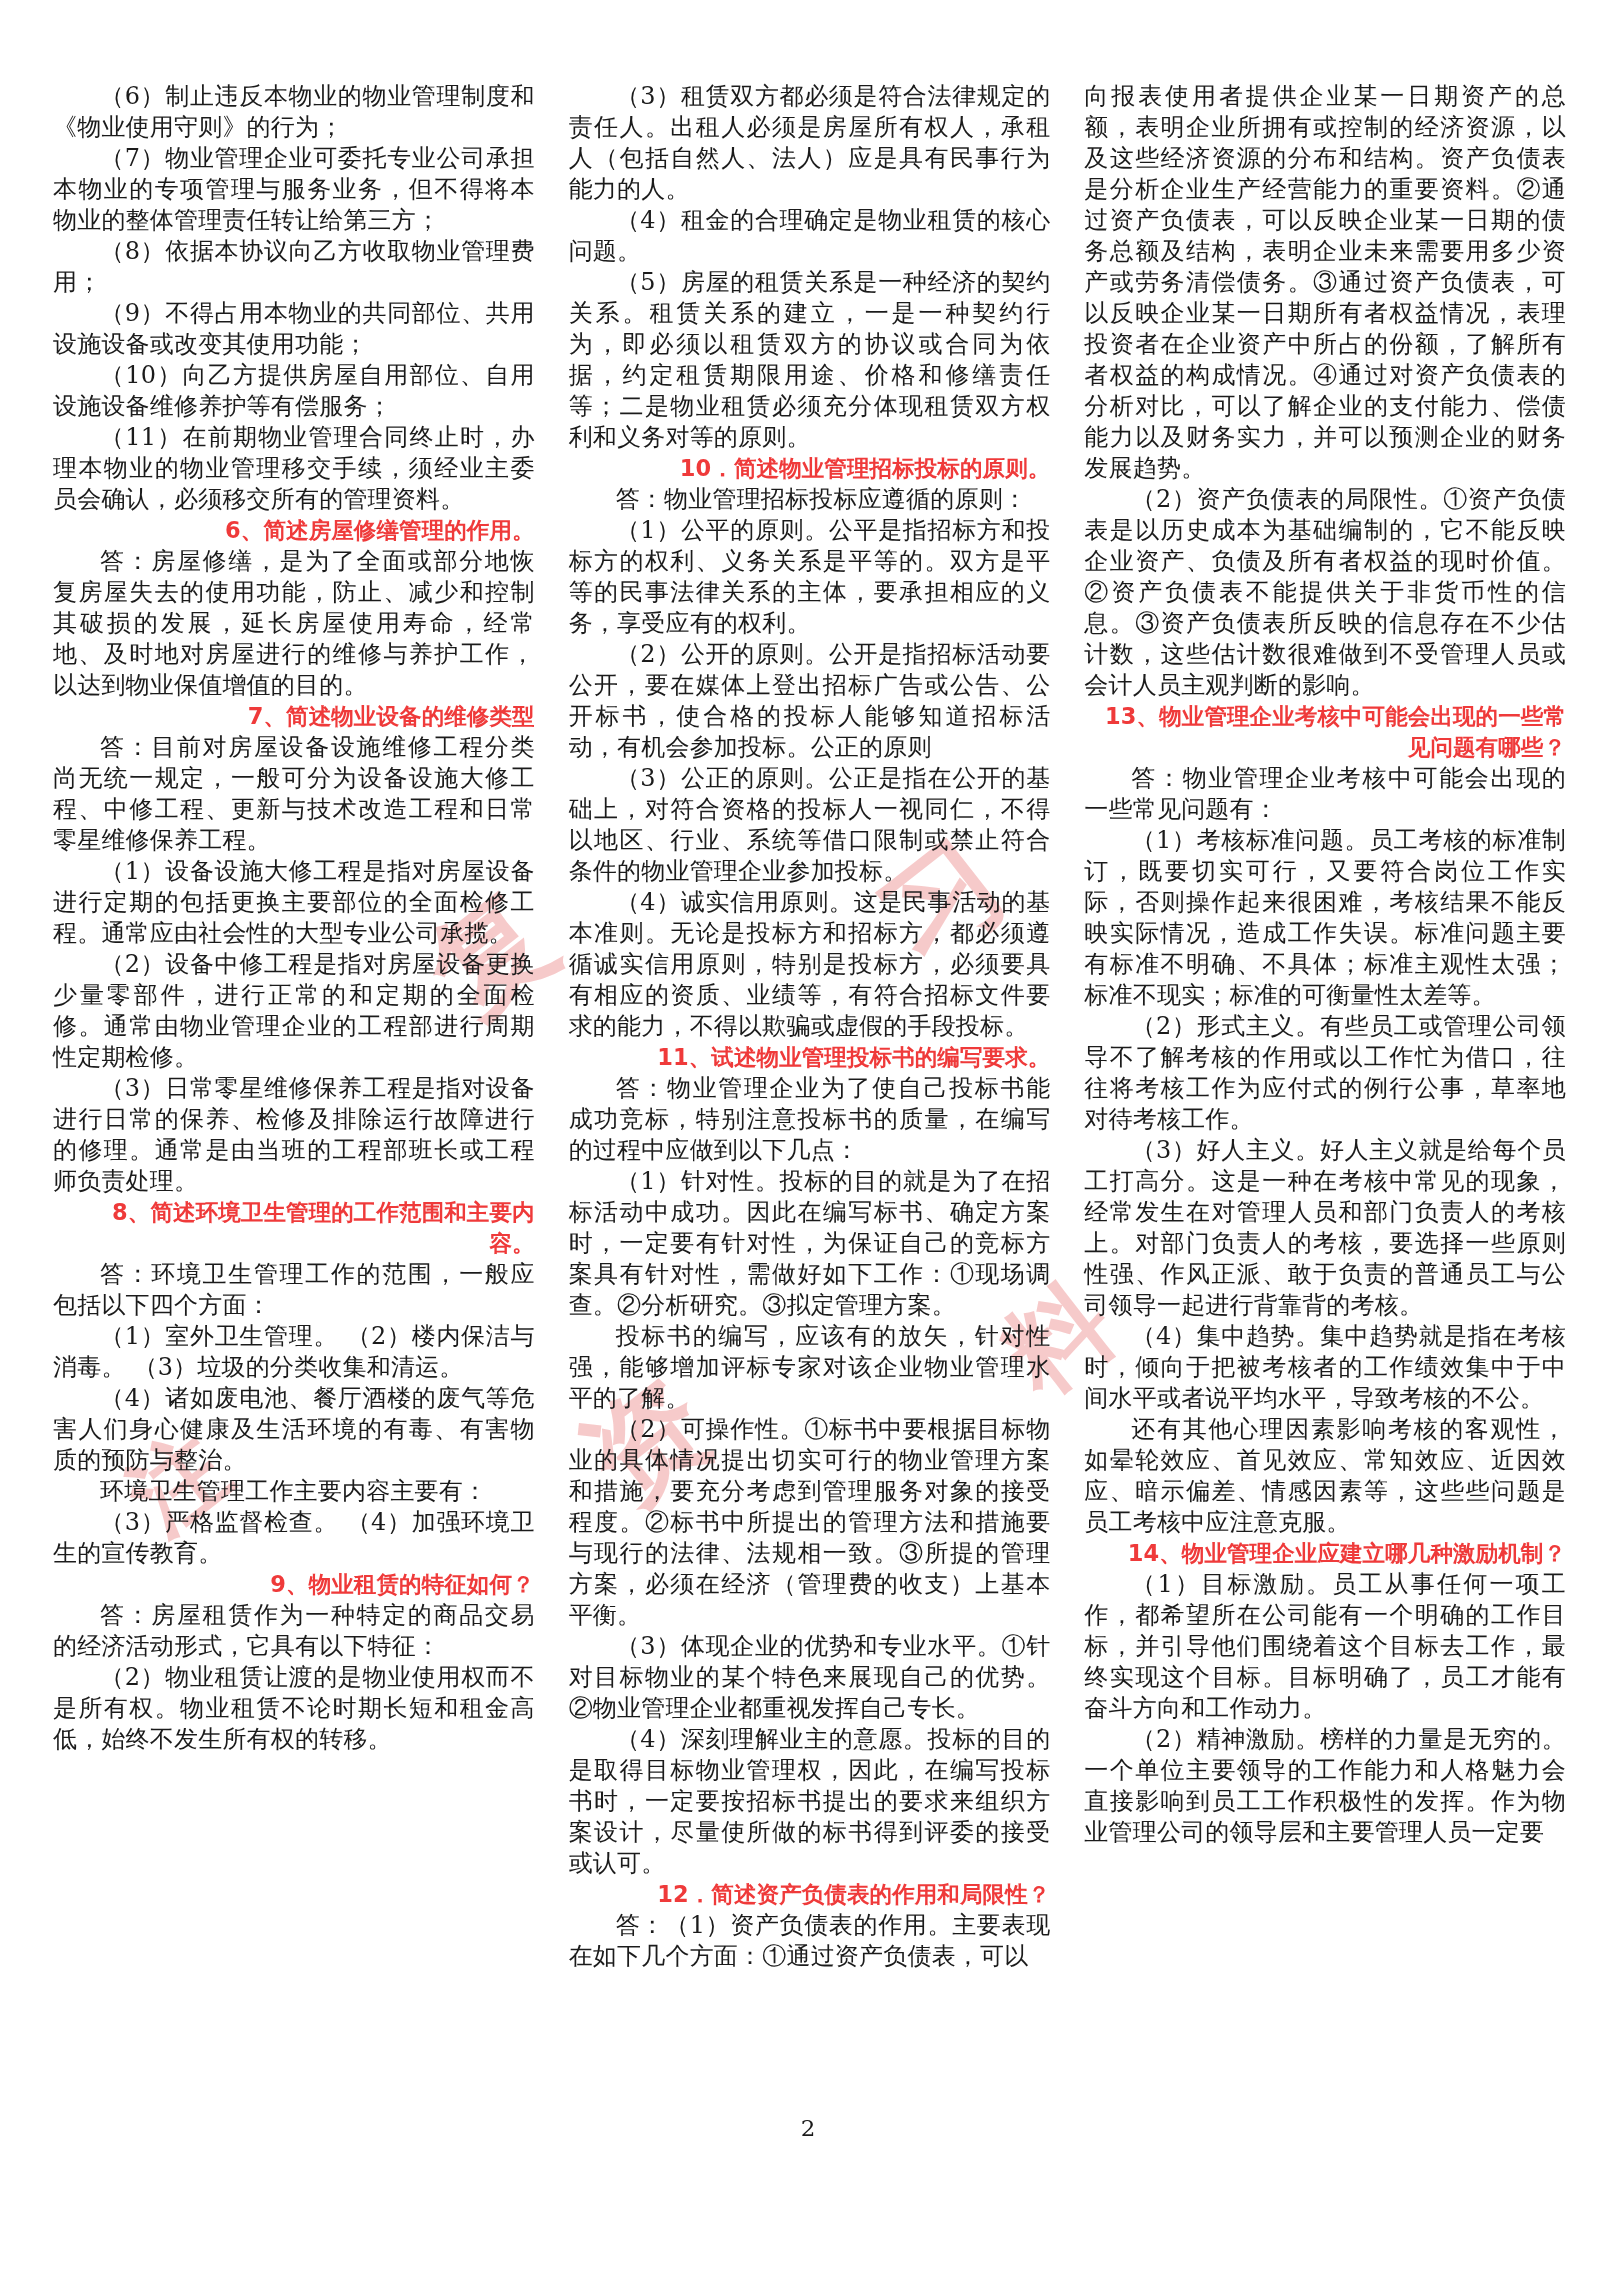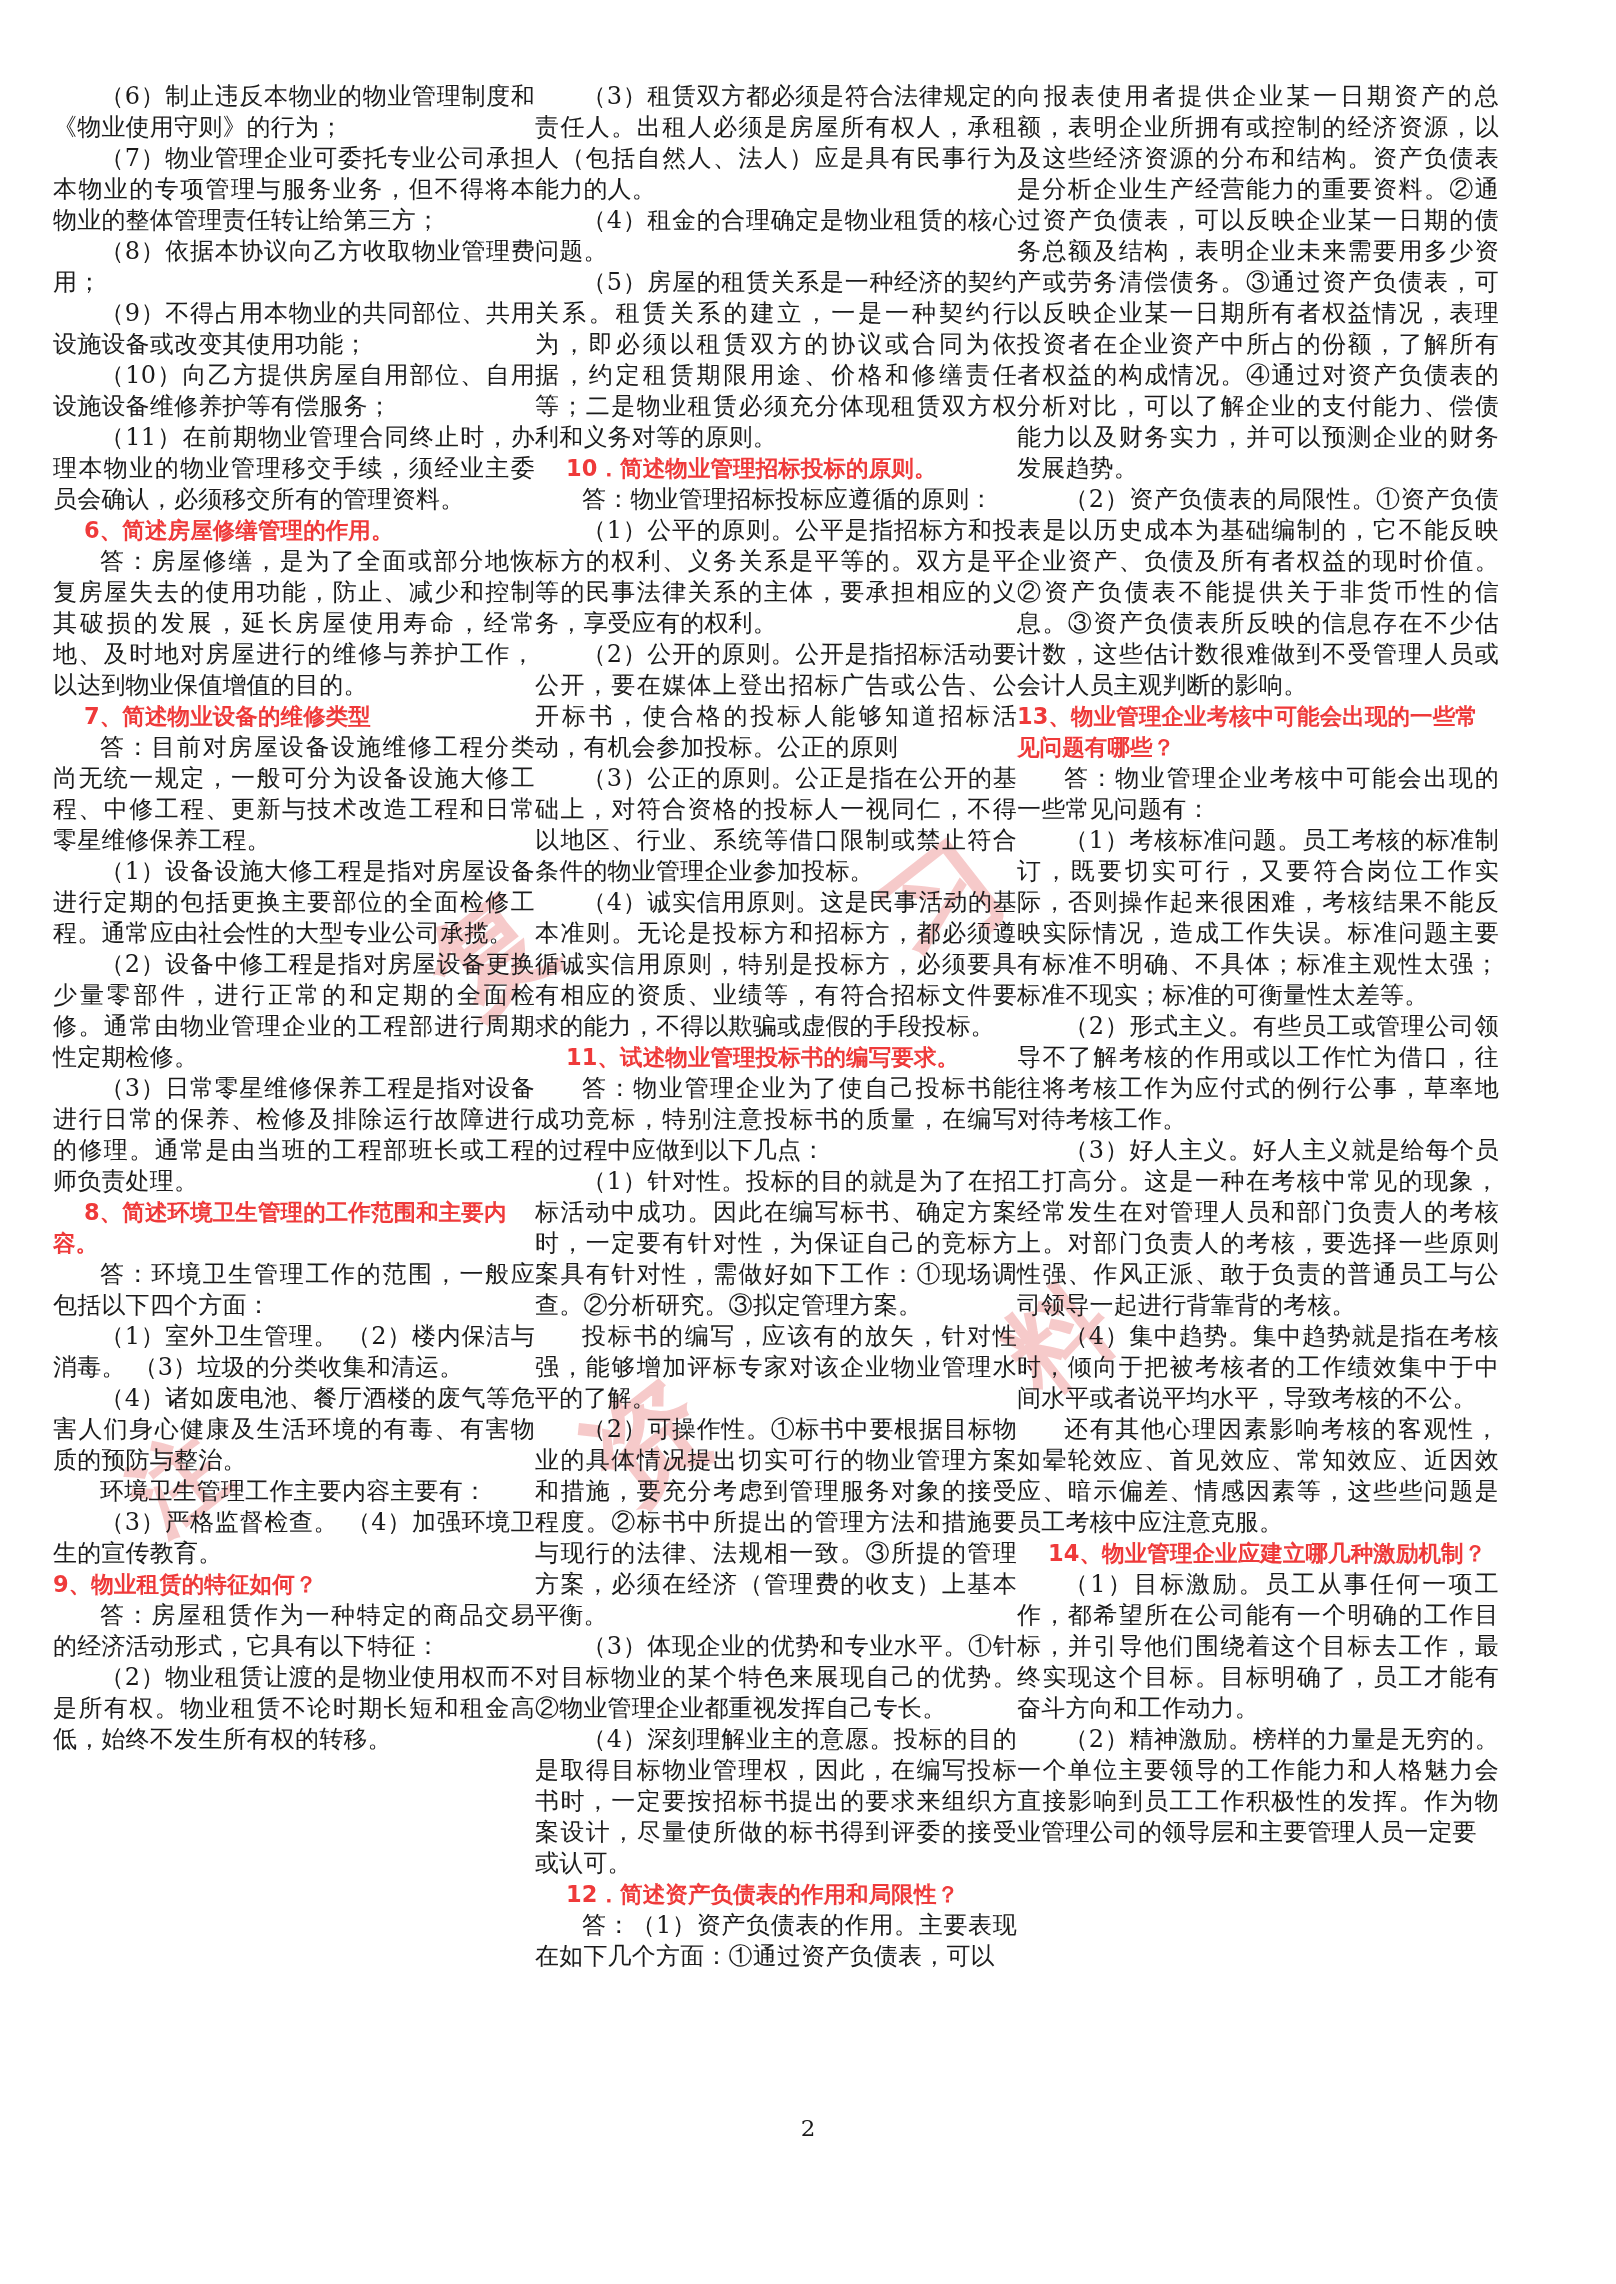--- a/index.html
+++ b/index.html
@@ -35,20 +35,21 @@
   .wm-d { left: 1009px; top: 1272px; font-size: 101px; transform: rotate(-38deg); }
   .wm-e { left: 132px;  top: 1420px; font-size: 93px; transform: rotate(-38deg); }
 
   
   .columns {
     position: absolute;
     left: 53px;
     top: 81px;
     width: 1513px;
     display: flex;
+    gap: 34px;
     z-index: 2;
   }
   .col {
     width: 482px;
     box-sizing: border-box;
   }
 
   
   p {
     margin: 0;
@@ -63,21 +64,21 @@
   p.indent { text-indent: 47px; }
   p.flush { text-indent: 0; }
 
   h4.qhead {
     margin: 0;
     font-size: 22.5px;
     line-height: 31px;
     color: #ef3a3a;
     font-weight: 700;
     text-indent: 31px;
-    text-align: left;
+    text-align: right;
     letter-spacing: 0.1px;
     word-break: break-all;
     font-family: "DejaVu Sans", "Liberation Sans", sans-serif;
   }
   h4.qhead.noindent { text-indent: 0; }
 
   
   .page-number {
     position: absolute;
     left: 0;

